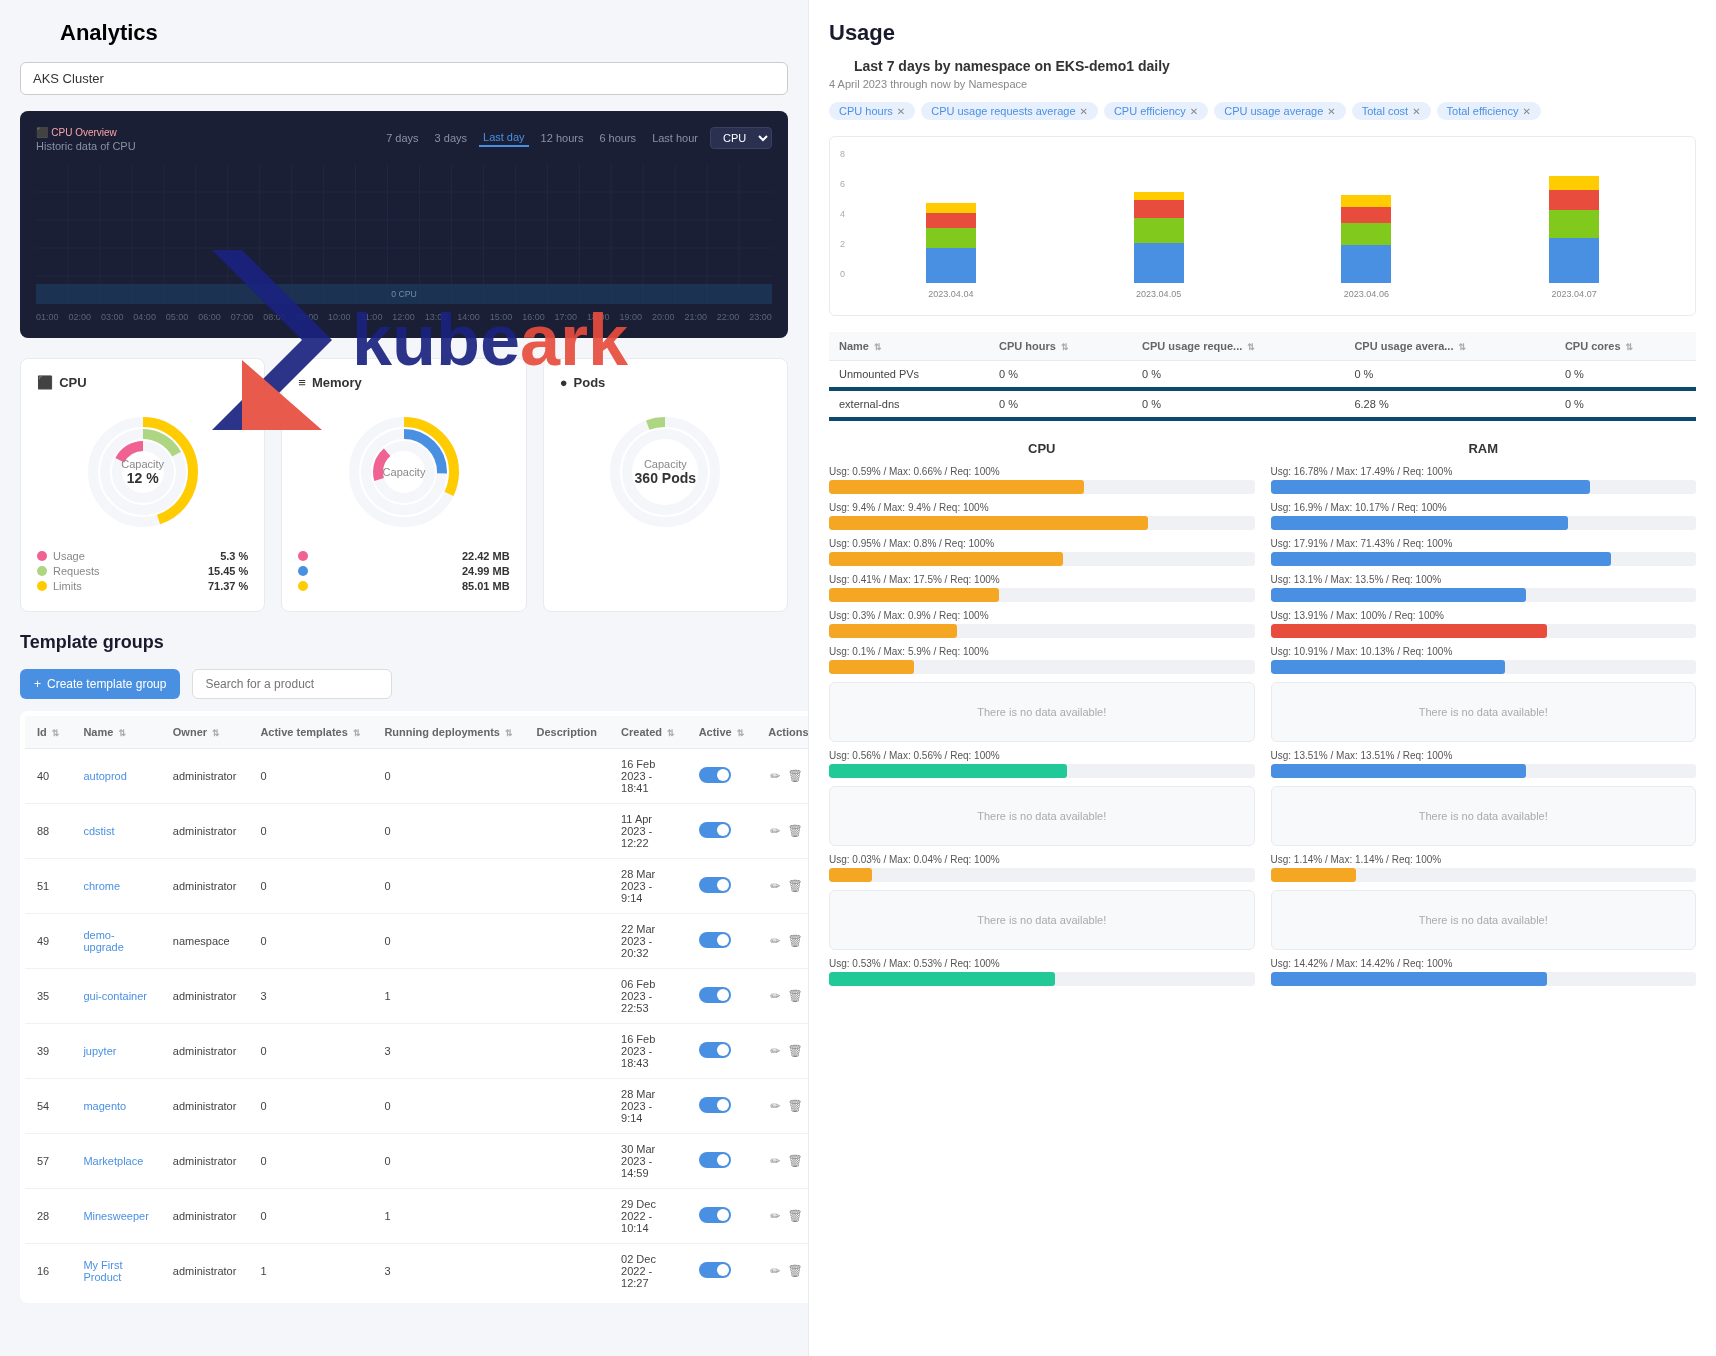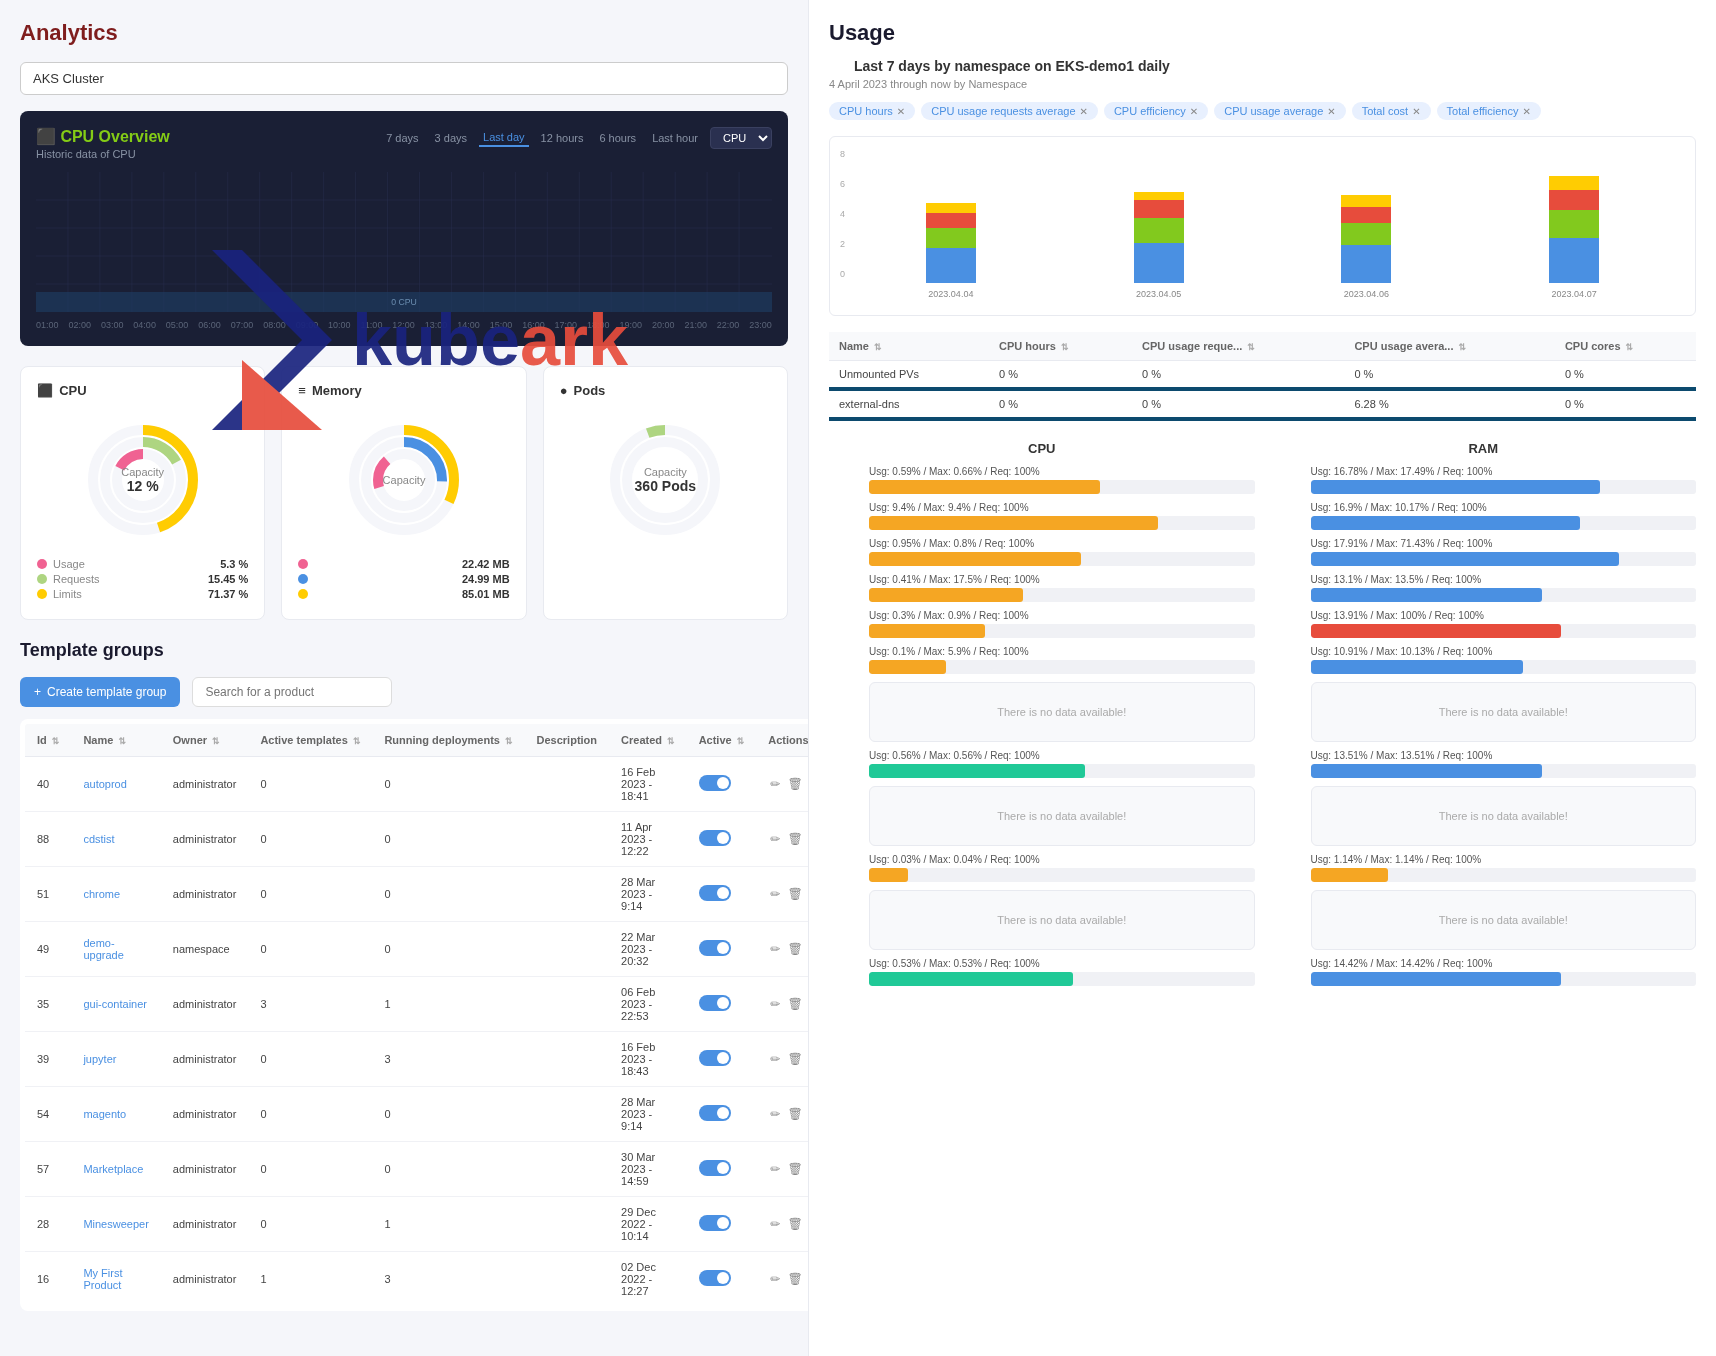--- a/index.html
+++ b/index.html
@@ -3,28 +3,28 @@
   <meta charset="utf-8">
   <style>
     * { box-sizing: border-box; margin: 0; padding: 0; }
     body { font-family: -apple-system, BlinkMacSystemFont, 'Segoe UI', sans-serif; background: #f5f6fa; font-size: 12px; color: #333; overflow-x: hidden; }
 
     .main-container { display: flex; width: 1716px; min-height: 1356px; }
 
     
     .left-panel { width: 808px; padding: 20px; flex-shrink: 0; }
 
-    .page-title { font-size: 22px; font-weight: 700; color: #7f1d1d; margin-bottom: 16px; }
+    .page-title { font-size: 22px; font-weight: 700; color: #000000; margin-bottom: 16px; margin-left: 40px; }
 
     .cluster-select { width: 100%; padding: 8px 12px; border: 1px solid #ccc; border-radius: 6px; background: #fff; font-size: 13px; color: #333; margin-bottom: 16px; appearance: none; cursor: pointer; }
 
     
     .cpu-overview { background: #1a1f35; border-radius: 8px; padding: 16px; margin-bottom: 20px; }
     .cpu-overview-header { display: flex; justify-content: space-between; align-items: flex-start; margin-bottom: 12px; }
-    .cpu-overview-title { color: #84cc16; font-size: 16px; font-weight: 700; }
+    .cpu-overview-title { color: #fca5a5; font-size: 10px; font-weight: 400; }
     .cpu-overview-subtitle { color: #8892a4; font-size: 11px; margin-top: 2px; }
     .time-filters { display: flex; gap: 8px; align-items: center; }
     .time-btn { background: none; border: none; color: #8892a4; font-size: 11px; cursor: pointer; padding: 2px 4px; }
     .time-btn.active { color: #4a90e2; border-bottom: 2px solid #4a90e2; }
     .metric-select { background: #2a3050; border: 1px solid #3a4060; border-radius: 4px; color: #fff; font-size: 11px; padding: 3px 8px; }
     .chart-area { height: 140px; position: relative; background: #1a1f35; }
     .chart-timestamps { display: flex; justify-content: space-between; color: #5a6478; font-size: 9px; margin-top: 8px; }
 
     
     .gauge-row { display: flex; gap: 16px; margin-bottom: 20px; }
@@ -77,21 +77,21 @@
     .usage-table { width: 100%; border-collapse: collapse; margin-bottom: 20px; }
     .usage-table th { padding: 8px 10px; text-align: left; font-size: 11px; font-weight: 600; color: #666; border-bottom: 1px solid #e8eaf0; background: #f8f9fb; }
     .usage-table td { padding: 7px 10px; font-size: 11px; color: #444; border-bottom: 4px solid #0c4a6e; }
 
     
     .metrics-columns { display: flex; gap: 16px; }
     .metrics-col { flex: 1; }
     .col-title { font-size: 13px; font-weight: 700; color: #333; margin-bottom: 10px; text-align: center; }
 
     
-    .usage-bar-item { margin-bottom: 8px; margin-left: 40px; }
+    .usage-bar-item { margin-bottom: 8px; }
     .usage-bar-label { font-size: 10px; color: #555; margin-bottom: 3px; }
     .usage-bar-track { height: 14px; background: #f0f1f5; border-radius: 3px; overflow: hidden; position: relative; }
     .usage-bar-fill { height: 100%; border-radius: 3px; }
     .usage-bar-fill.blue { background: #4a90e2; }
     .usage-bar-fill.yellow { background: #f5a623; }
     .usage-bar-fill.red { background: #e74c3c; }
     .usage-bar-fill.teal { background: #20c997; }
 
     .no-data-box { background: #f8f9fb; border-radius: 6px; padding: 16px; text-align: center; color: #aaa; font-size: 11px; margin-bottom: 8px; border: 1px solid #e8eaf0; height: 60px; display: flex; align-items: center; justify-content: center; }
 

